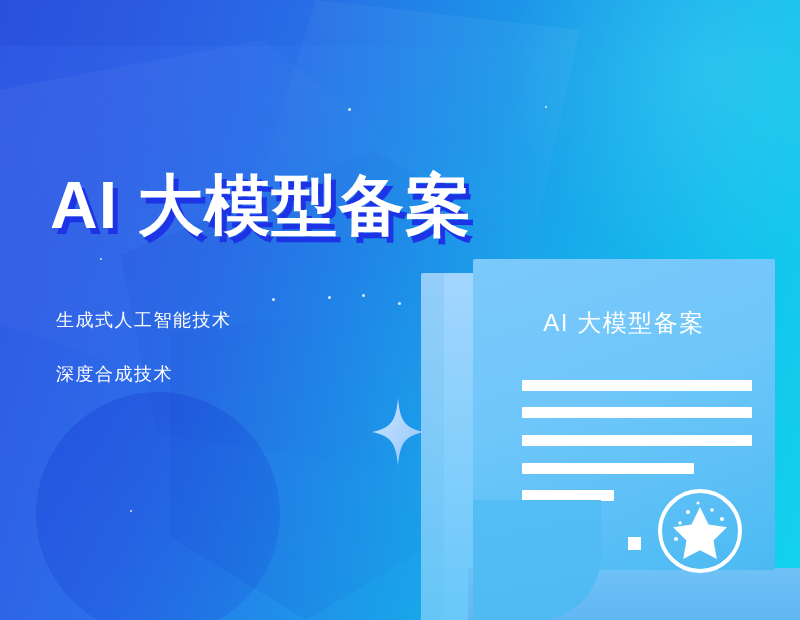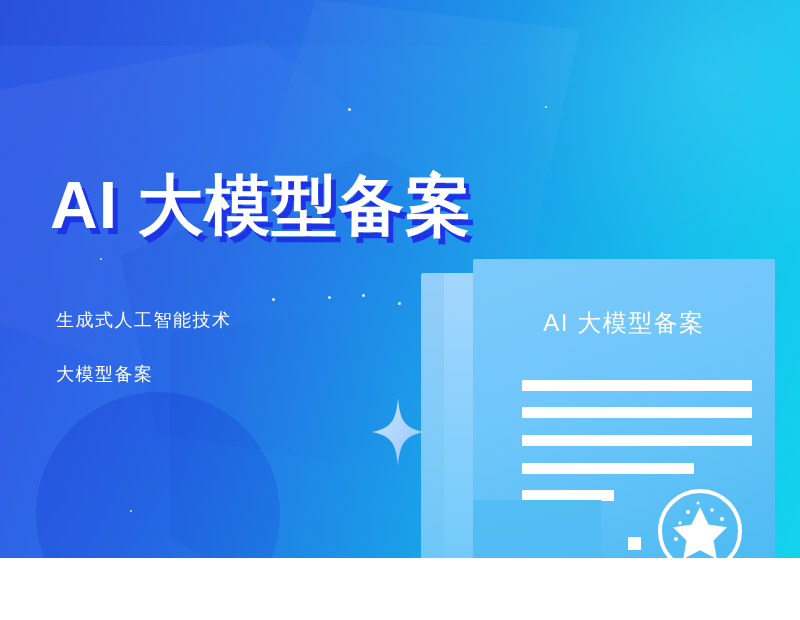--- a/index.html
+++ b/index.html
@@ -3,21 +3,21 @@
 <meta charset="utf-8">
 <style>
   html, body {
     margin: 0;
     padding: 0;
     background: #ffffff;
   }
   #banner {
     position: relative;
     width: 800px;
-    height: 558px;
+    height: 620px;
     overflow: hidden;
     font-family: "Liberation Sans", "DejaVu Sans", sans-serif;
     background: linear-gradient(108deg,
         #2c57e3 0%,
         #2f5fe6 14%,
         #2b6fe9 30%,
         #1f8fe9 48%,
         #18a9ea 64%,
         #14bfec 80%,
         #13d4ee 100%);
@@ -204,21 +204,21 @@
           <stop offset="0%" stop-color="#cfe6ff"></stop>
           <stop offset="100%" stop-color="#8ec4fb"></stop>
         </linearGradient>
       </defs>
       <path d="M26 0 C28 22 32 30 52 34 C32 38 28 46 26 68 C24 46 20 38 0 34 C20 30 24 22 26 0 Z" fill="url(#spg)"></path>
     </svg>
   </div>
 
   <div class="headline">AI 大模型备案</div>
   <div class="subline subline-1">生成式人工智能技术</div>
-  <div class="subline subline-2">大模型备案</div>
+  <div class="subline subline-2">深度合成技术</div>
 
   <div class="card-back-2"></div>
   <div class="card-back-1"></div>
   <div class="card-foot"></div>
 
   <div class="card-main">
     <div class="card-title">AI 大模型备案</div>
     <div id="doc-lines">
         <div class="doc-line" style="left: 49px; top: 121px; width: 230px;"></div>
         <div class="doc-line" style="left: 49px; top: 148px; width: 230px;"></div>

